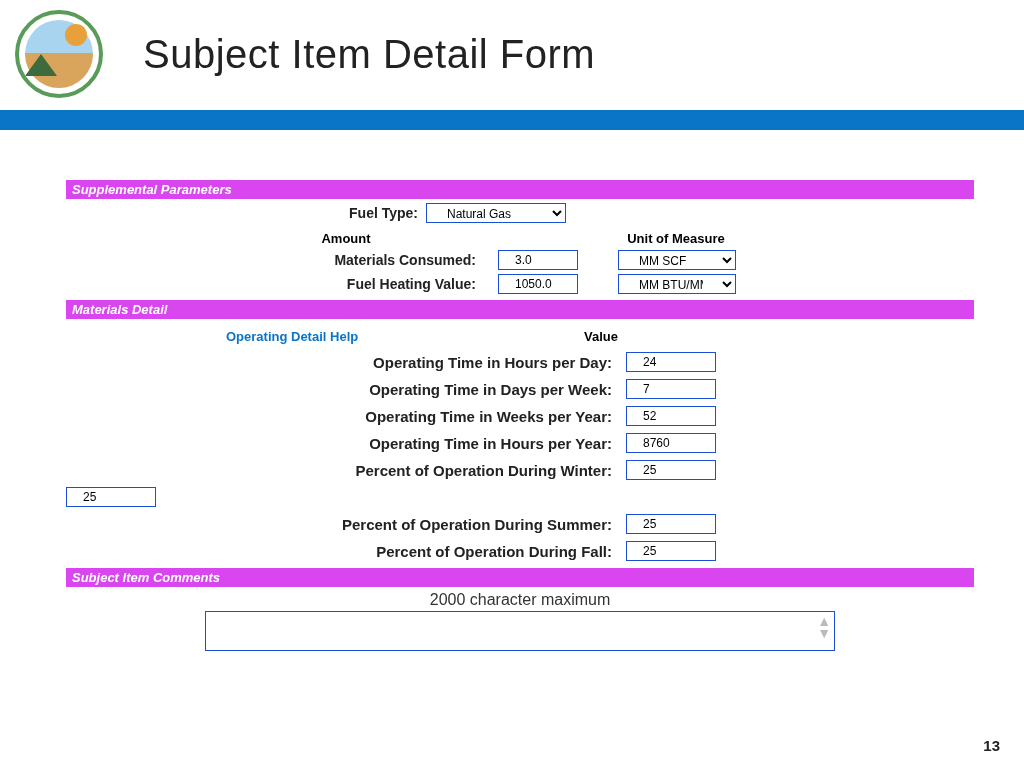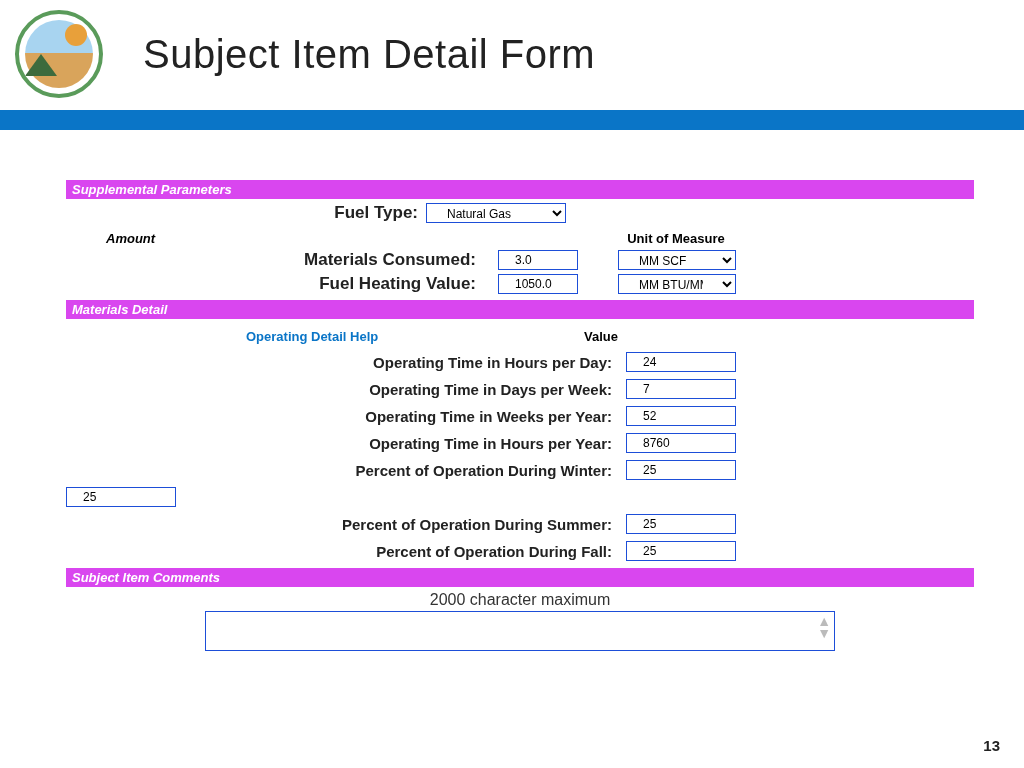--- a/index.html
+++ b/index.html
@@ -73,21 +73,21 @@
     padding: 2px 6px;
     font-family: Verdana, Arial, sans-serif;
   }
   .row {
     display: flex;
     align-items: center;
     margin: 4px 0;
   }
   .label {
     font-weight: bold;
-    font-size: 17px;
+    font-size: 14px;
     color: #222;
     text-align: right;
     font-family: Verdana, Arial, sans-serif;
   }
   .col-headers {
     display: flex;
     margin-top: 8px;
   }
   .col-header {
     font-weight: bold;
@@ -106,21 +106,20 @@
     height: 20px;
   }
   input[type="text"] {
     height: 20px;
   }
   .op-help {
     color: #0a75c7;
     font-weight: bold;
     font-size: 13px;
     font-family: Verdana, Arial, sans-serif;
-    margin-left: 20px;
   }
   .op-value-header {
     font-weight: bold;
     font-size: 13px;
     font-family: Verdana, Arial, sans-serif;
   }
   .op-row {
     display: flex;
     align-items: center;
     margin: 7px 0;
@@ -128,21 +127,21 @@
   .op-label {
     width: 560px;
     text-align: right;
     font-weight: bold;
     font-size: 15px;
     color: #222;
     padding-right: 14px;
     font-family: Verdana, Arial, sans-serif;
   }
   .op-input {
-    width: 110px;
+    width: 90px;
   }
   .comments-note {
     text-align: center;
     font-size: 16px;
     color: #333;
     margin: 4px 0 2px 0;
     font-family: Verdana, Arial, sans-serif;
   }
   textarea {
     display: block;
@@ -174,21 +173,21 @@
     font-size: 15px;
     color: #222;
   }
   
   .sp-grid { margin-left: 0; }
   .sp-label1 { width: 360px; padding-right: 8px; }
   .sp-select1 { width: 140px; }
   .sp-label2 { width: 420px; padding-right: 10px; }
   .sp-amt { width: 80px; margin-left: 12px; }
   .sp-uom { width: 118px; margin-left: 40px; }
-  .sp-col-amount { width: 520px; text-align: left; padding-left: 40px; font-style: italic;}
+  .sp-col-amount { width: 520px; text-align: center; padding-left: 40px;}
   .sp-col-uom { width: 180px; text-align: center;}
   
   .od-headers { display:flex; margin: 8px 0 6px 0; }
   .od-help-col { width: 380px; text-align:left; padding-left: 160px;}
   .od-value-col { width: 280px; text-align:center; padding-left: 30px;}
 </style>
 </head>
 <body>
 
 <div class="header">

